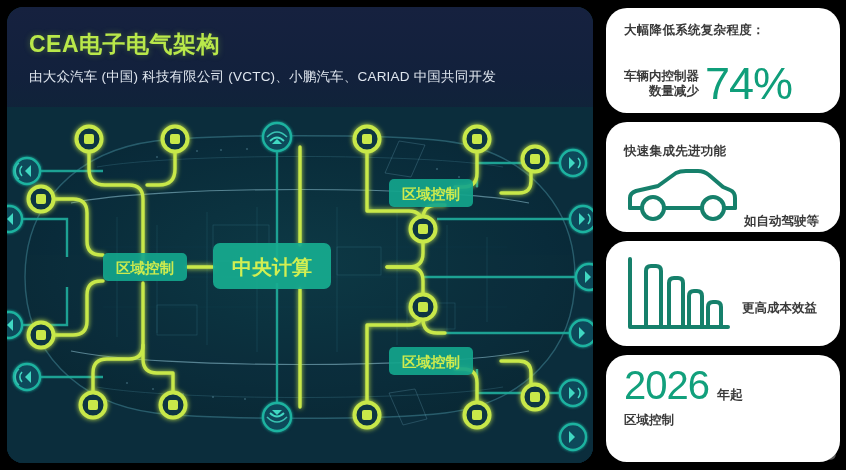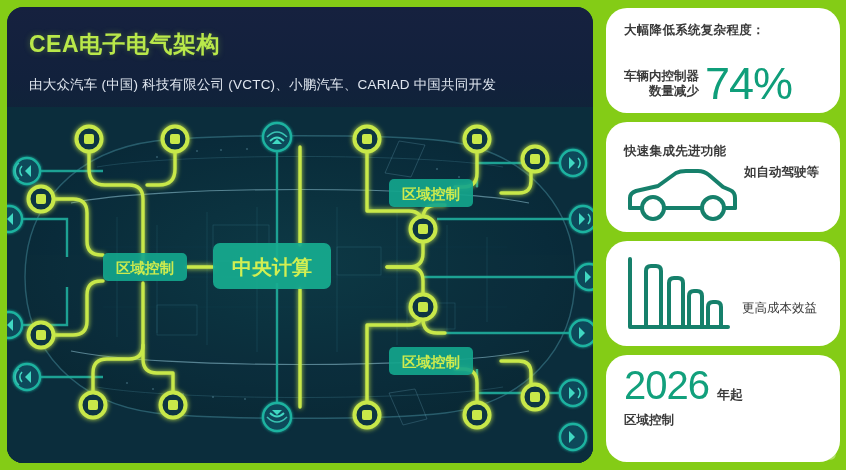--- a/index.html
+++ b/index.html
@@ -4,21 +4,21 @@
 <style>
   * { box-sizing: border-box; margin: 0; padding: 0; }
   html, body {
     width: 850px; height: 470px;
     font-family: "Liberation Sans", "DejaVu Sans", sans-serif;
     overflow: hidden;
   }
   #stage {
     position: relative;
     width: 846px; height: 470px;
-    background: #84cc16;
+    background: #000000;
   }
 
   
   #main-area {
     position: absolute;
     left: 7px; top: 7px;
     width: 586px; height: 456px;
     border-radius: 16px;
     background: #0d3040;
     overflow: hidden;
@@ -34,21 +34,21 @@
     padding: 22px 0 0 22px;
   }
   #page-title {
     font-size: 23px;
     font-weight: bold;
     color: #b9e84a;
     letter-spacing: .5px;
     text-shadow: 0 0 6px rgba(170,230,60,.35);
   }
   #page-subtitle {
-    margin-top: 16px;
+    margin-top: 8px;
     font-size: 13.5px;
     color: #dfe6ef;
     letter-spacing: .2px;
     white-space: nowrap;
   }
 
   
   #diagram {
     position: absolute;
     left: 0; top: 100px;
@@ -104,40 +104,40 @@
     font-weight: 400;
     color: #0f9e7a;
     line-height: .95;
     margin-left: 6px;
     letter-spacing: -1px;
   }
 
   
   #features-row {
     display: flex;
-    align-items: flex-start;
+    align-items: flex-end;
     margin-top: 4px;
   }
   #features-note {
     font-size: 12.5px;
     font-weight: bold;
     color: #3a3a3a;
     margin-left: 4px;
     white-space: nowrap;
   }
 
   
   #cost-row {
     display: flex;
     align-items: flex-end;
     height: 88px;
   }
   #cost-note {
     font-size: 12.5px;
-    font-weight: normal;
+    font-weight: bold;
     color: #3a3a3a;
     white-space: nowrap;
     margin: 0 0 22px 8px;
   }
 
   
   #year-row { display:flex; align-items: baseline; }
   #year-value {
     font-size: 40px;
     color: #12a07c;

